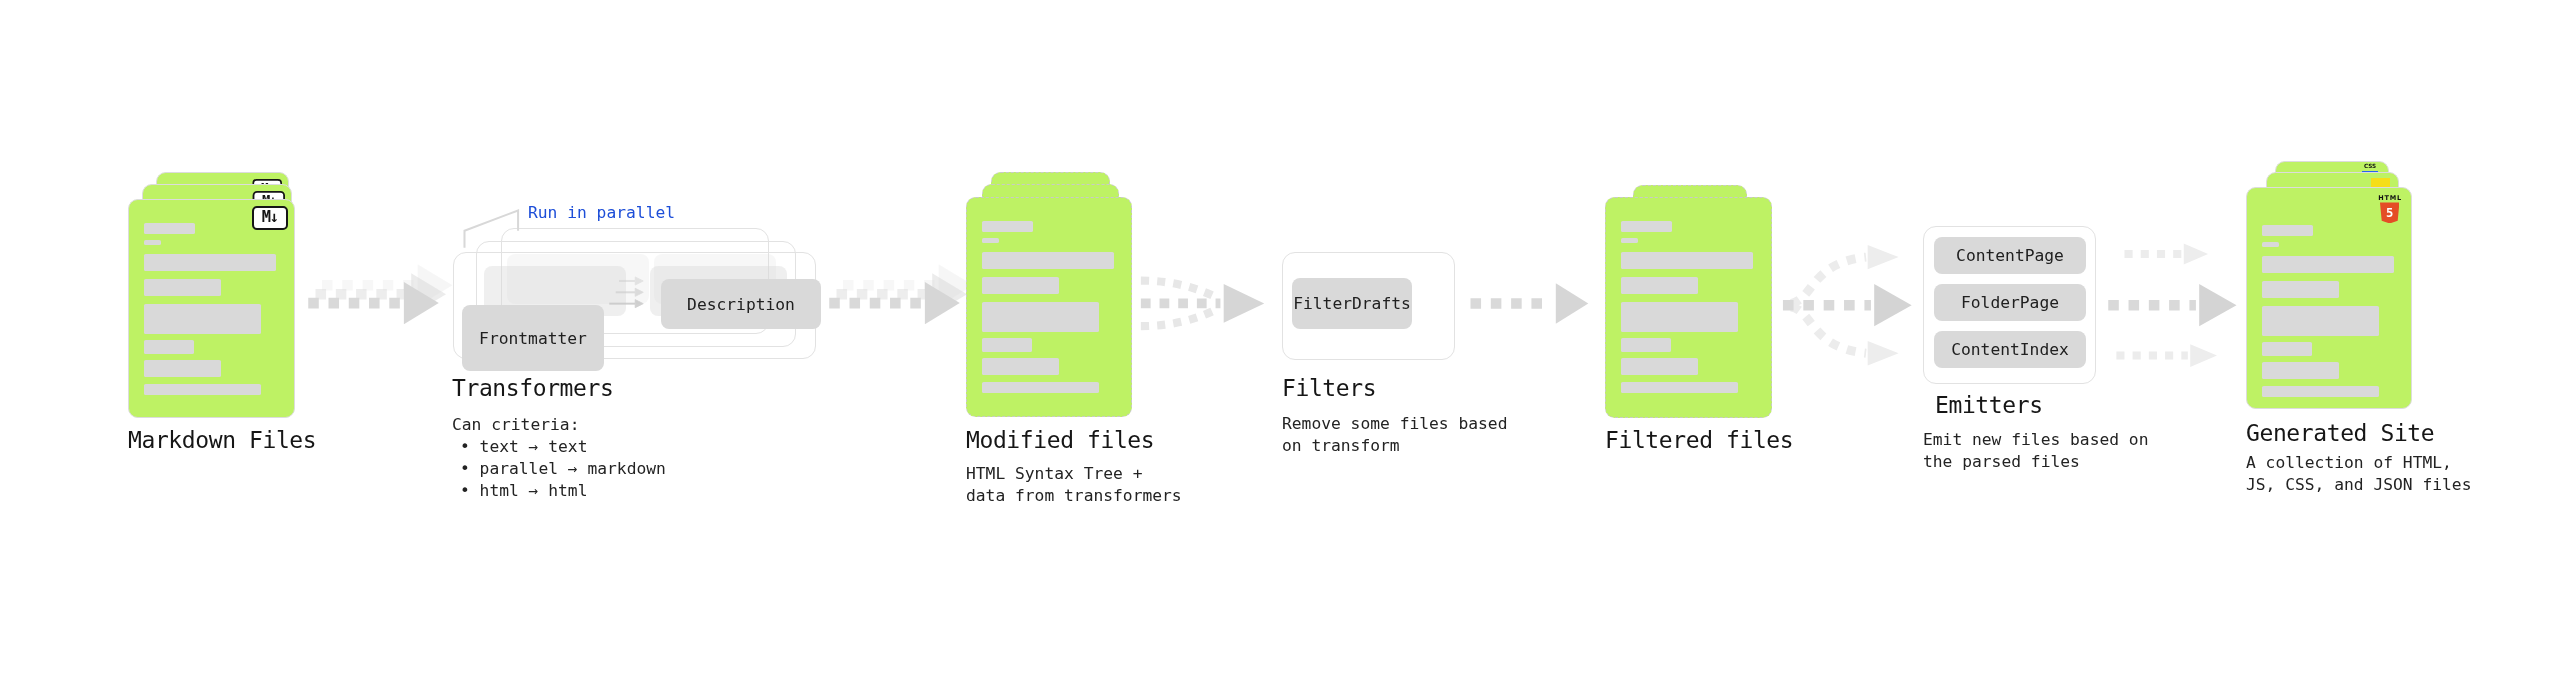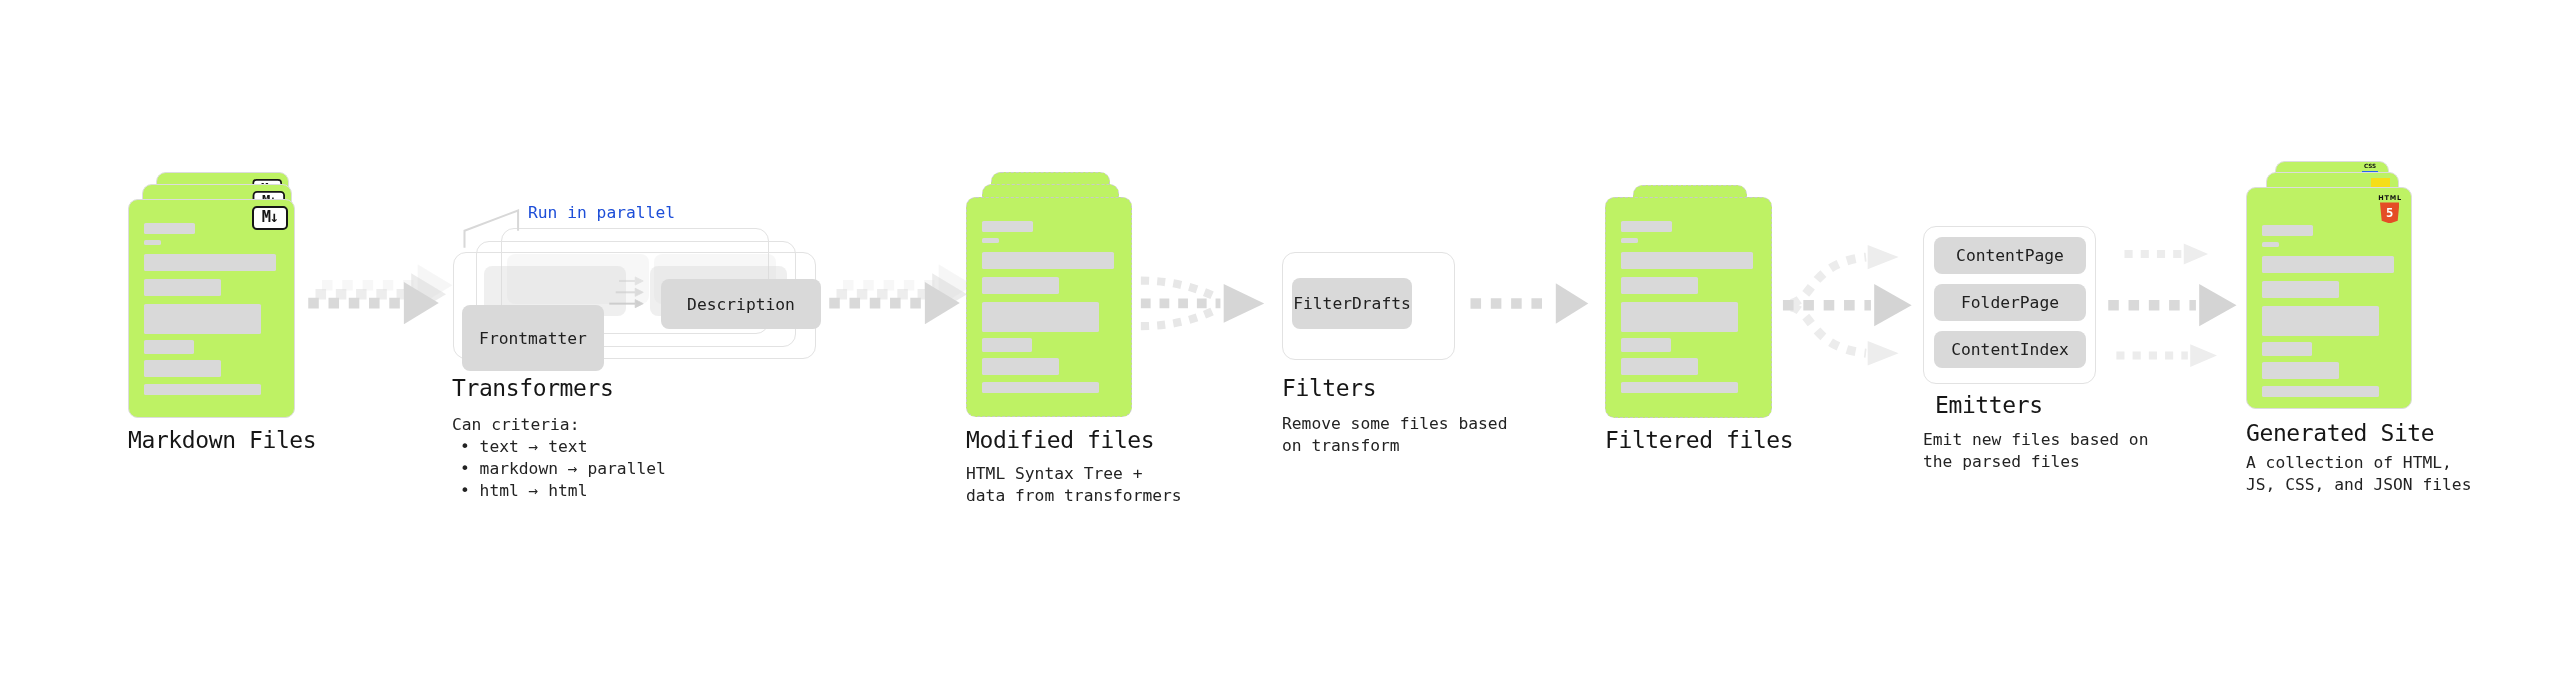--- a/index.html
+++ b/index.html
@@ -116,21 +116,21 @@
       <g opacity=".85" stroke="#c9c9c9" fill="#c9c9c9">
         <line x1="4" y1="40" x2="36" y2="40" stroke-width="2.5"></line>
           <polygon points="36,35 46,40 36,45"></polygon>
       </g>
     </svg>
 
     <div class="stage-label" style="left:452px;top:375px;">Transformers</div>
     <div class="stage-desc" style="left:452px;top:414px;">Can criteria:</div>
     <div class="bullets" style="left:460px;top:436px;">
       <span class="bullet-line">text → text</span>
-      <span class="bullet-line">markdown → parallel</span>
+      <span class="bullet-line">parallel → markdown</span>
       <span class="bullet-line">html → html</span>
     </div>
   </div>
 
   <svg class="abs" style="left:826px;top:256px;" width="154" height="91" viewBox="0 0 190 112">
     <g opacity=".2" transform="translate(17,-22)">
       <line x1="4" y1="58" x2="118" y2="58" stroke="#d9d9d9" stroke-width="13" stroke-dasharray="13 12"></line>
       <polygon points="122,32 165,58 122,84" fill="#d6d6d6"></polygon>
     </g>
     <g opacity=".45" transform="translate(9,-11)">

